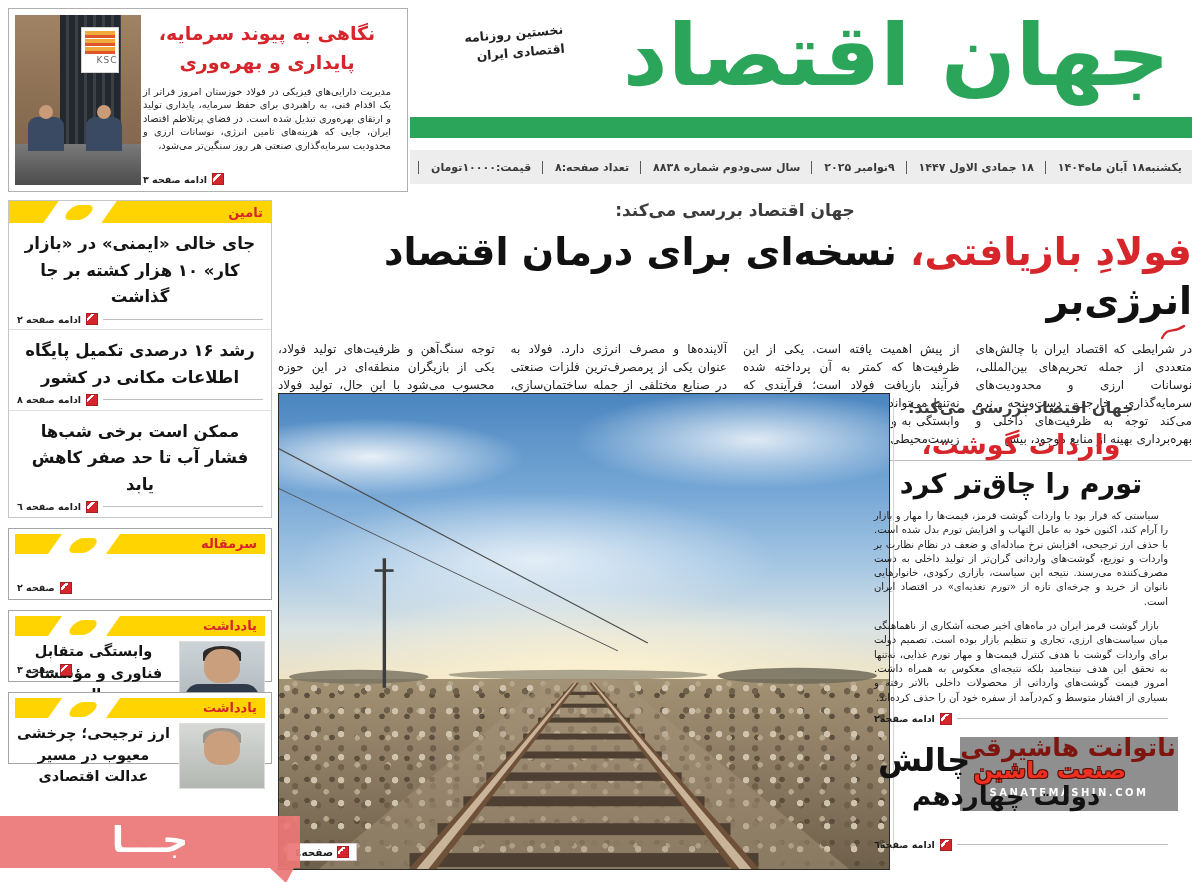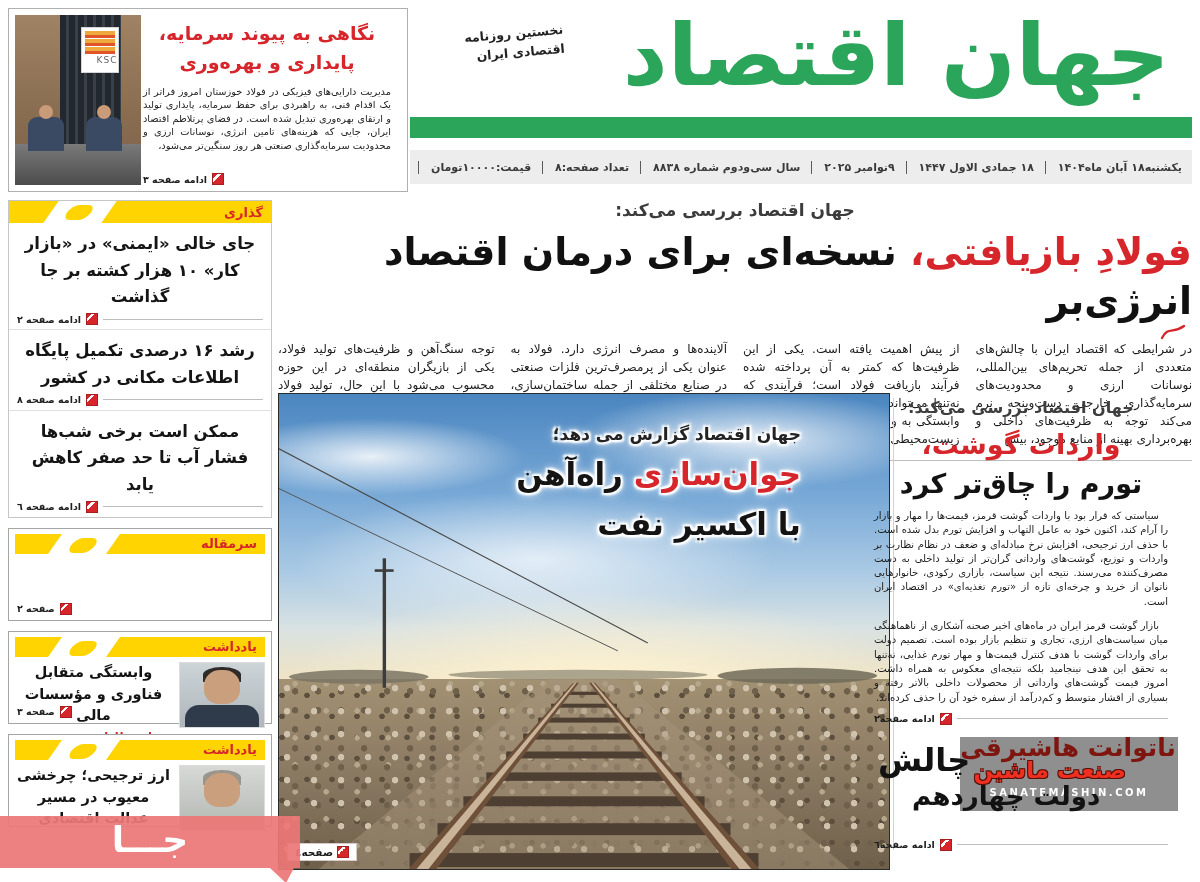--- a/index.html
+++ b/index.html
@@ -144,21 +144,21 @@
   .vitrine { border:1px solid #c6c6c6; background:#fff; }
   .ybar { height:22px; background:#ffd400; position:relative; display:flex; align-items:center; direction:rtl; padding:0 8px; overflow:hidden; }
   .ybar .notch { position:absolute; left:16%; top:-3px; bottom:-3px; width:58px; background:#fff; transform:skewX(-35deg); }
   .ybar .notch-pill { position:absolute; left:calc(16% + 16px); top:4px; height:15px; width:24px; background:#ffd400; border-radius:8px; transform:skewX(-35deg); }
   .ybar-label { font-size:13px; font-weight:bold; color:#d6262b; position:relative; z-index:2; }
   .v-item { padding:8px 8px 4px; }
   .v-item + .v-item { border-top:1px solid #e0e0e0; }
   .v-title { font-size:16.5px; font-weight:bold; line-height:1.62; text-align:center; color:#151515; }
   .v-more { margin-top:2px; }
 
-  .box { margin-top:10px; border:1px solid #a5a5a5; background:#fff; position:relative; padding:5px 6px; box-sizing:border-box; height:93px; }
+  .box { margin-top:10px; border:1px solid #a5a5a5; background:#fff; position:relative; padding:5px 6px; box-sizing:border-box; height:72px; }
   .box .ybar { height:20px; margin-bottom:5px; }
   .box-flex { display:flex; direction:rtl; gap:7px; }
   .box-photo { width:84px; height:64px; flex:none; position:relative; overflow:hidden; border:1px solid #ddd; }
   .por1 { background:linear-gradient(180deg,#b9c3c9,#97a2a9); }
   .por2 { background:linear-gradient(180deg,#cdd4d8,#aeb6bb); }
   .por3 { background:linear-gradient(180deg,#d6d9d6,#b3b7b2); }
   .hair { position:absolute; top:6%; left:27%; width:46%; height:24%; border-radius:50% 50% 0 0; }
   .por1 .hair { background:#8b8274; } .por2 .hair { background:#2e2a28; } .por3 .hair { background:#9a958c; }
   .head { position:absolute; top:12%; left:29%; width:42%; height:52%; background:#c99f7e; border-radius:46% 46% 42% 42%; }
   .shoulders { position:absolute; bottom:-8%; left:6%; width:88%; height:42%; border-radius:14px 14px 0 0; }
@@ -263,25 +263,20 @@
         <rect x="208" y="380" width="196" height="8.5"></rect>
         <rect x="185" y="404" width="242" height="10"></rect>
         <rect x="159" y="431" width="294" height="12"></rect>
         <rect x="131" y="461" width="350" height="14"></rect>
       </g>
       <polygon points="130,477 158,477 301,290 295,290" fill="#6e5138"></polygon>
       <polygon points="454,477 482,477 317,290 311,290" fill="#6e5138"></polygon>
       <polygon points="138,477 150,477 298.5,290 296.5,290" fill="#c9b49a"></polygon>
       <polygon points="462,477 474,477 315.5,290 313.5,290" fill="#c9b49a"></polygon>
     </svg>
-    <div class="photo-cap">
-      <div class="cap-kicker halo">جهان اقتصاد گزارش می دهد؛</div>
-      <div class="cap-l1 halo"><span class="red">جوان‌سازی</span><span> راه‌آهن</span></div>
-      <div class="cap-l2 halo">با اکسیر نفت</div>
-    </div>
     <div class="photo-page-label">
       <span class="more-ico"></span>
       <span class="more-txt">صفحه٤</span>
     </div>
   </div>
 
   <div class="vdiv"></div>
   <div class="meat">
     <div class="meat-kicker">جهان اقتصاد بررسی می‌کند؛</div>
     <div class="meat-h-red">واردات گوشت،</div>
@@ -309,21 +304,21 @@
       <span class="more-txt">ادامه صفحه٦</span>
     </div>
   </div>
 
   <div class="sidebar">
 
     <div class="vitrine">
       <div class="ybar">
         <div class="notch"></div>
         <div class="notch-pill"></div>
-        <span class="ybar-label">گذاری</span>
+        <span class="ybar-label">تامین</span>
       </div>
 
       <div class="v-item">
         <div class="v-title">جای خالی «ایمنی» در «بازار کار» ۱۰ هزار کشته بر جا گذاشت</div>
         <div class="more-row v-more">
           <div class="more-rule"></div>
           <span class="more-ico"></span>
           <span class="more-txt">ادامه صفحه ۲</span>
         </div>
       </div>

